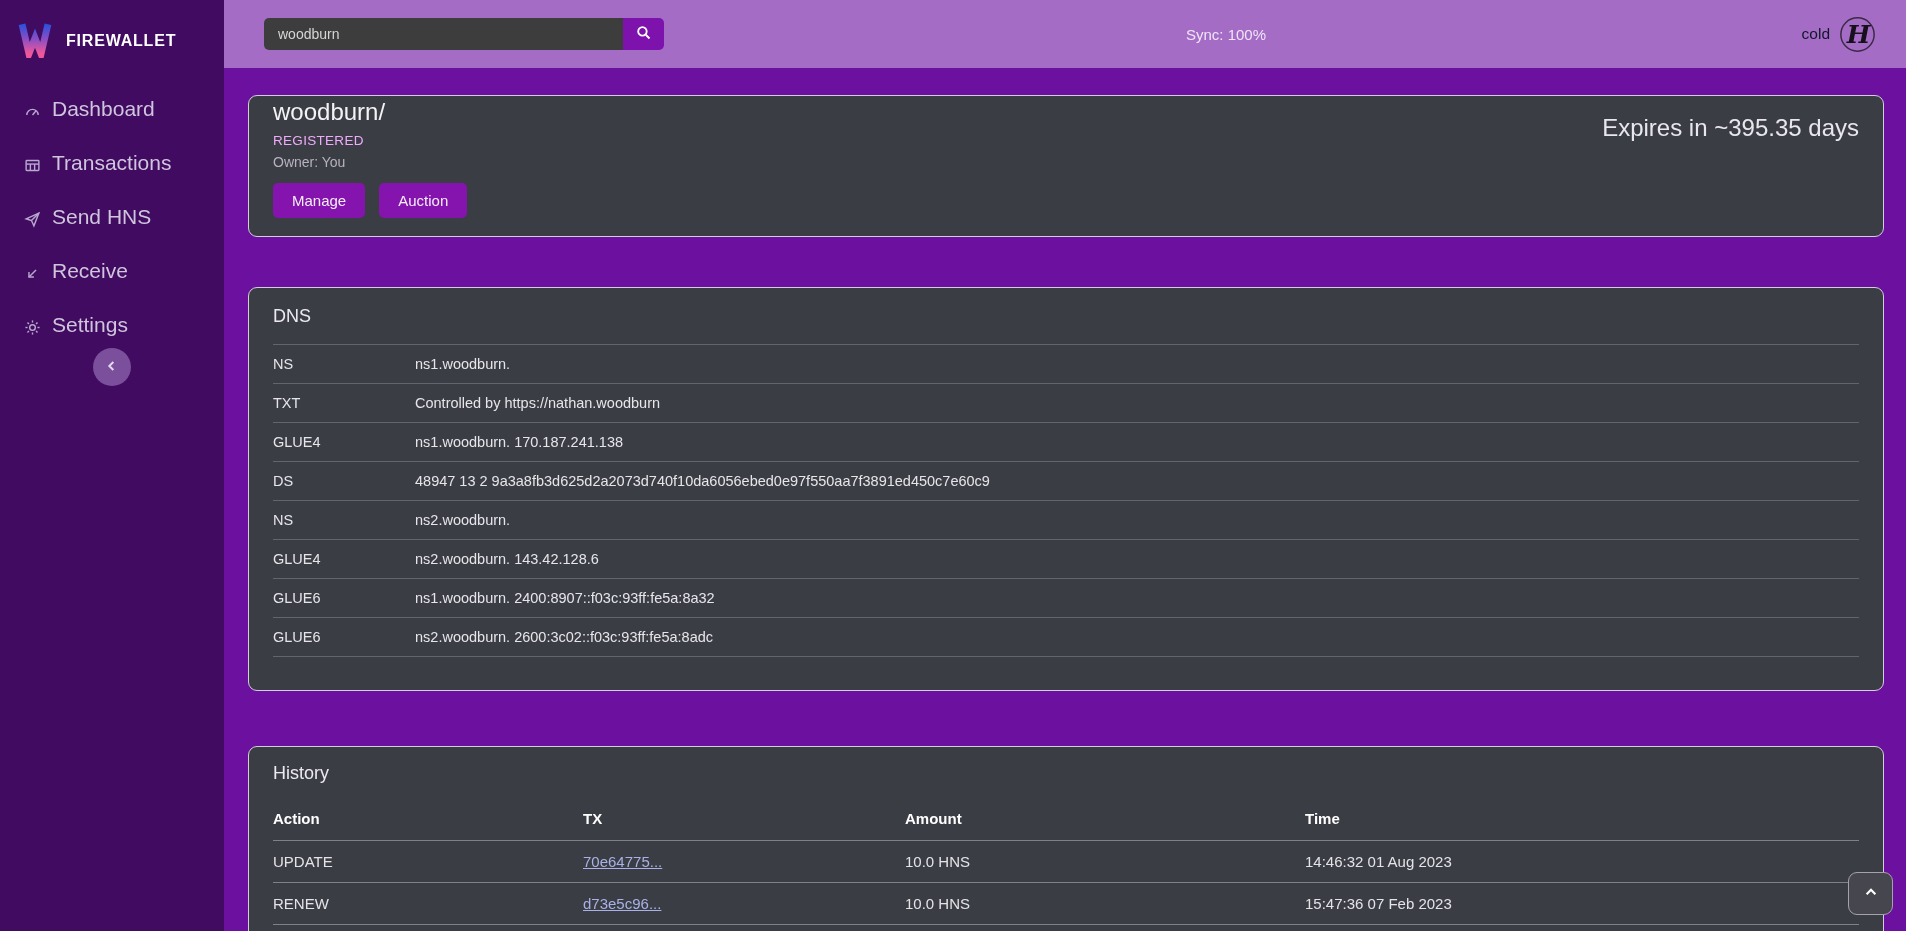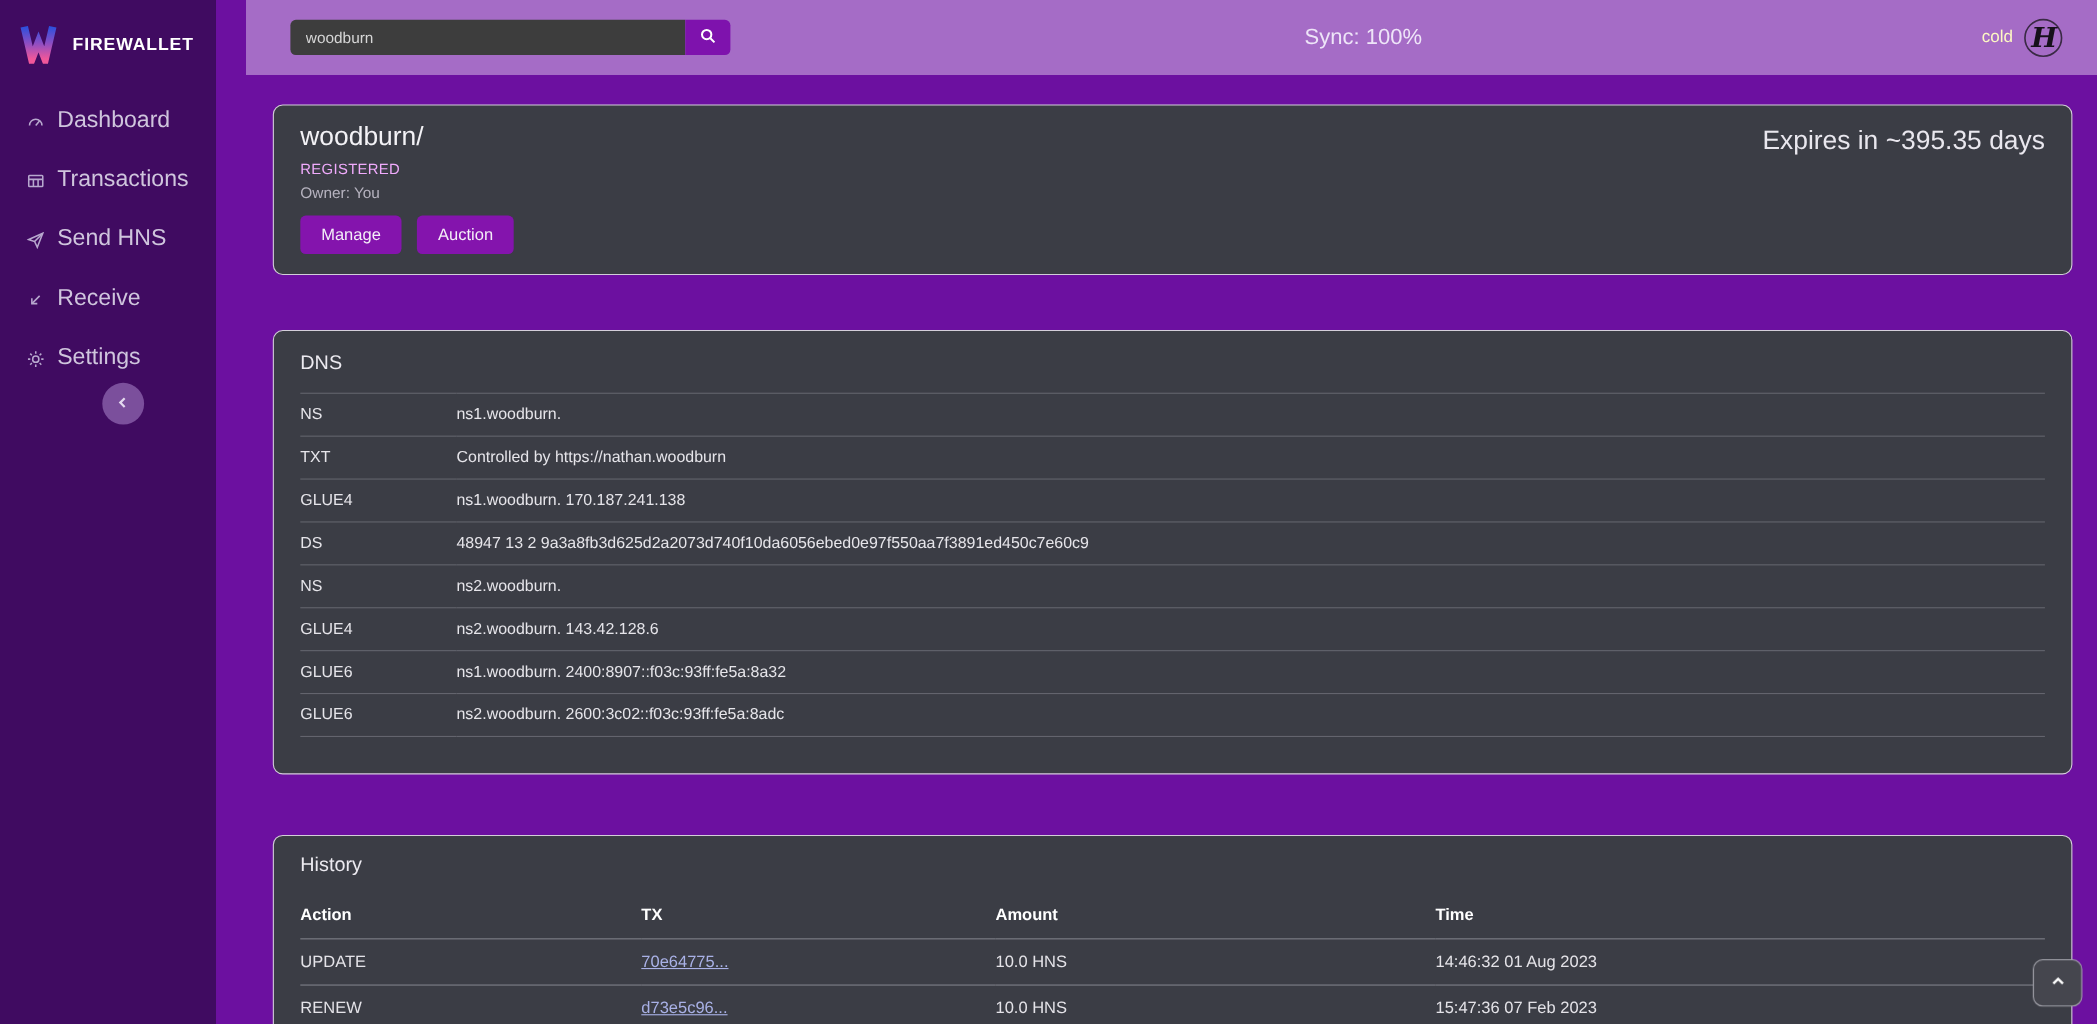--- a/index.html
+++ b/index.html
@@ -5,21 +5,21 @@
   * { box-sizing: border-box; margin: 0; padding: 0; }
   html, body {
     width: 1906px; height: 931px;
     overflow: hidden;
     font-family: "Liberation Sans", sans-serif;
     background: #6c10a0;
   }
 
   
   .sidebar {
-    position: fixed; left: 0; top: 0; width: 196px; height: 931px;
+    position: fixed; left: 0; top: 0; width: 224px; height: 931px;
     background: #400b61; z-index: 10;
   }
   .brand {
     display: flex; align-items: center; gap: 12px;
     padding: 14px 0 0 16px; height: 68px; cursor: pointer;
   }
   .brand-text {
     color: #ffffff; font-weight: bold; font-size: 16px; letter-spacing: 0.8px;
   }
   .nav { margin-top: 14px; }
@@ -47,36 +47,36 @@
     font-size: 14px; font-family: "Liberation Sans", sans-serif; outline: none;
   }
   .search-btn {
     width: 41px; background: #7e12ad; border: none;
     border-radius: 0 5px 5px 0; cursor: pointer;
     display: flex; align-items: center; justify-content: center;
   }
   .search-btn svg { width: 17px; height: 17px; color: #ffffff; }
   .sync-status {
     position: absolute; left: 962px; top: 0; height: 68px;
-    display: flex; align-items: center; color: #eee5f8; font-size: 20px;
+    display: flex; align-items: center; color: #eee5f8; font-size: 15px;
   }
   .wallet-indicator {
     position: absolute; right: 30px; top: 0; height: 68px;
     display: flex; align-items: center; gap: 9px;
-    color: #fef9c3; font-size: 15.5px; cursor: pointer; justify-content: flex-end;
+    color: #0f172a; font-size: 15.5px; cursor: pointer; justify-content: flex-end;
   }
   .hs-icon { width: 37px; height: 37px; }
 
   
   .main { margin-left: 224px; padding: 95px 22px 0 24px; }
   .card {
     background: #3b3d45; border: 1px solid #d3ced9; border-radius: 9px;
   }
   
-  .domain-card { position: relative; padding: 15px 24px 18px; margin-bottom: 50px; }
+  .domain-card { position: relative; padding: 2px 24px 18px; margin-bottom: 50px; }
   .domain-title { color: #f3f2f6; font-size: 24px; font-weight: normal; }
   .domain-status { color: #f0abfc; font-size: 13.5px; margin-top: 7px; letter-spacing: 0.3px; }
   .domain-owner { color: #b6b3bf; font-size: 14px; margin-top: 6px; }
   .btn-row { margin-top: 13px; display: flex; gap: 14px; }
   .btn-purple {
     background: #8414ad; color: #f4eef8; border: none; border-radius: 5px;
     padding: 9px 19px; font-size: 15px; cursor: pointer;
     font-family: "Liberation Sans", sans-serif;
   }
   .expires { position: absolute; right: 24px; top: 18px; color: #e9e7ee; font-size: 24px; }

